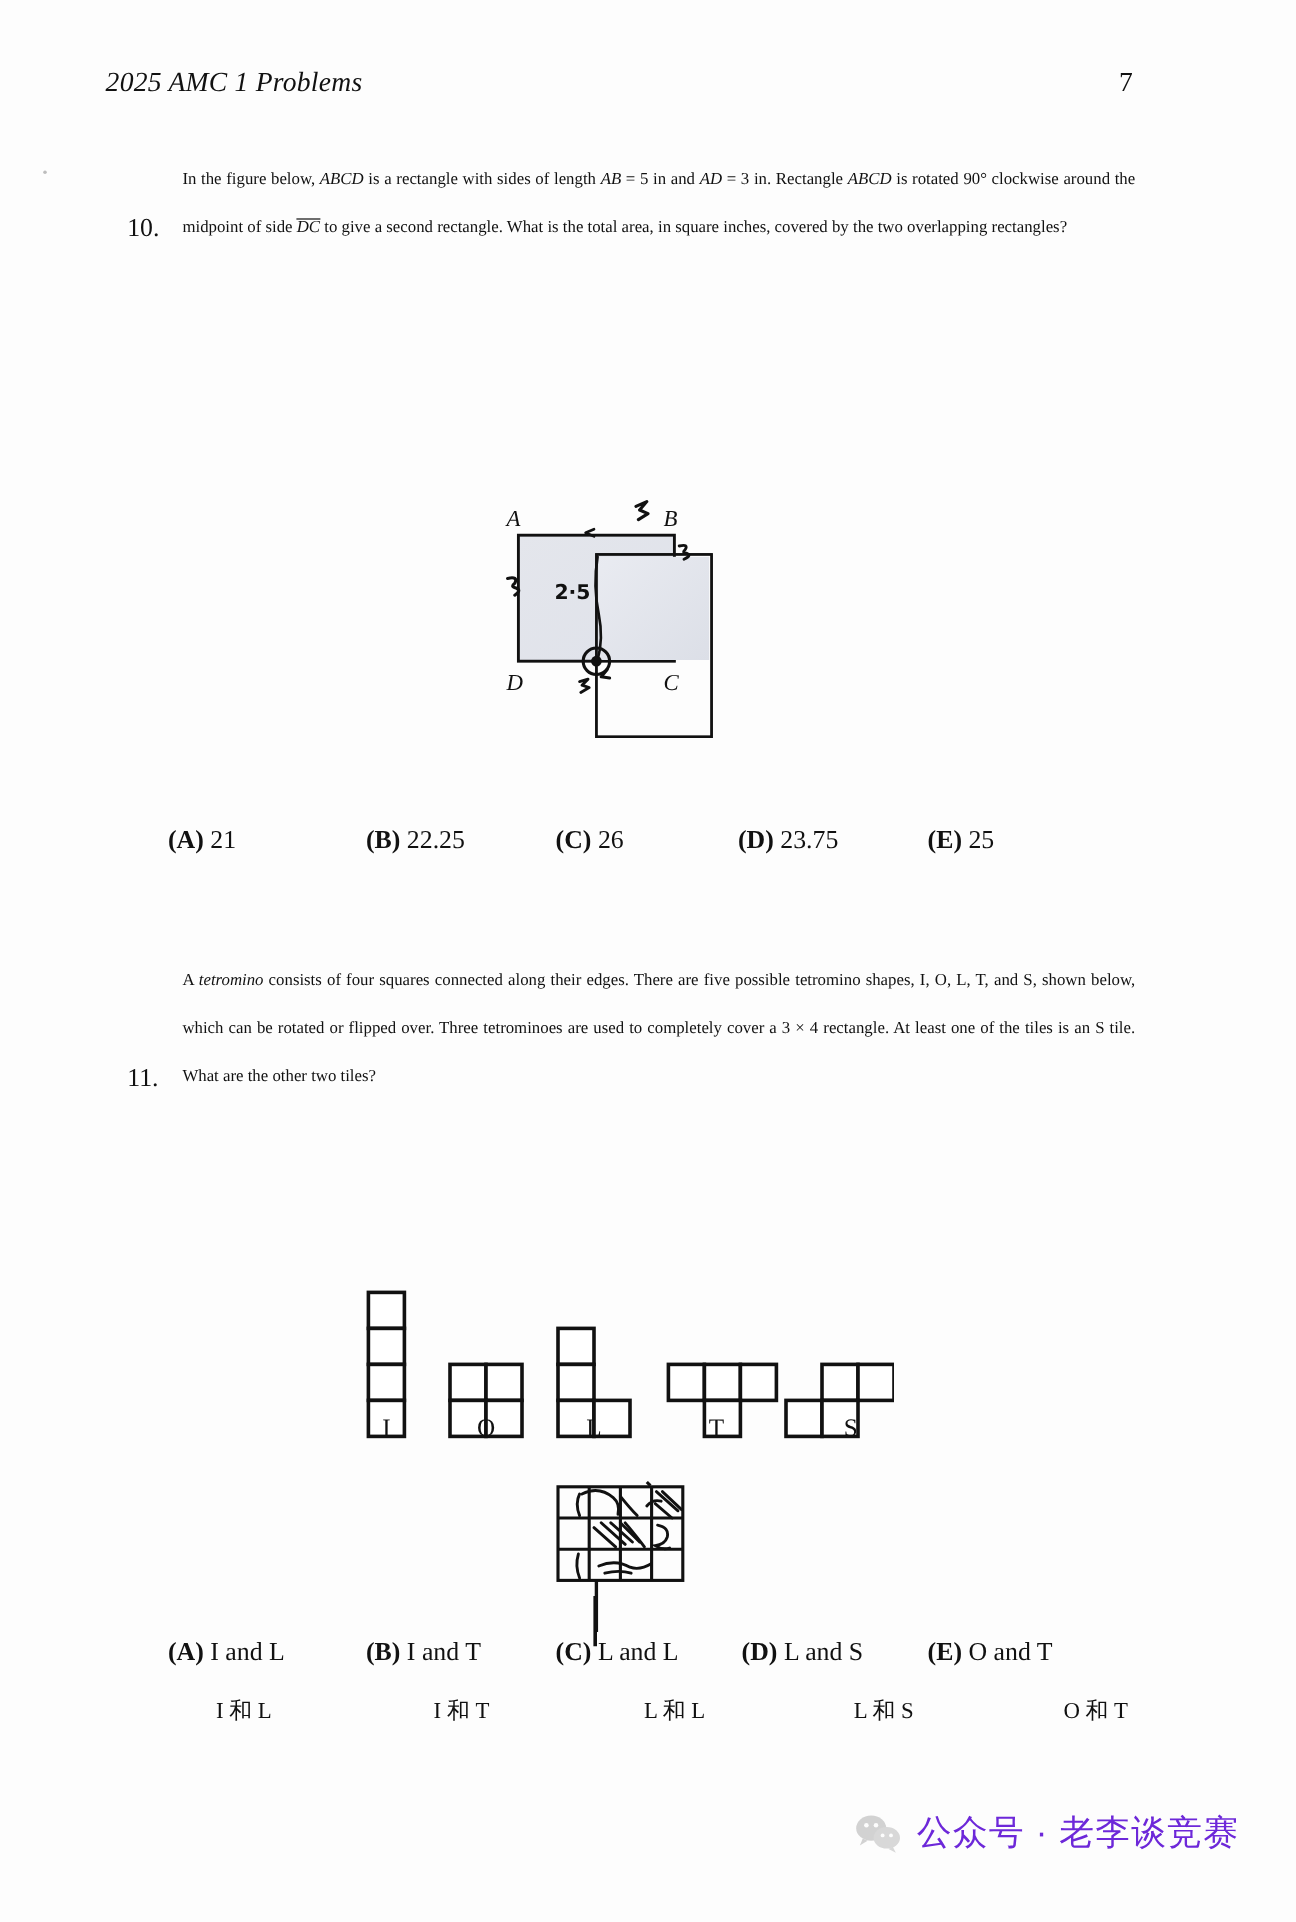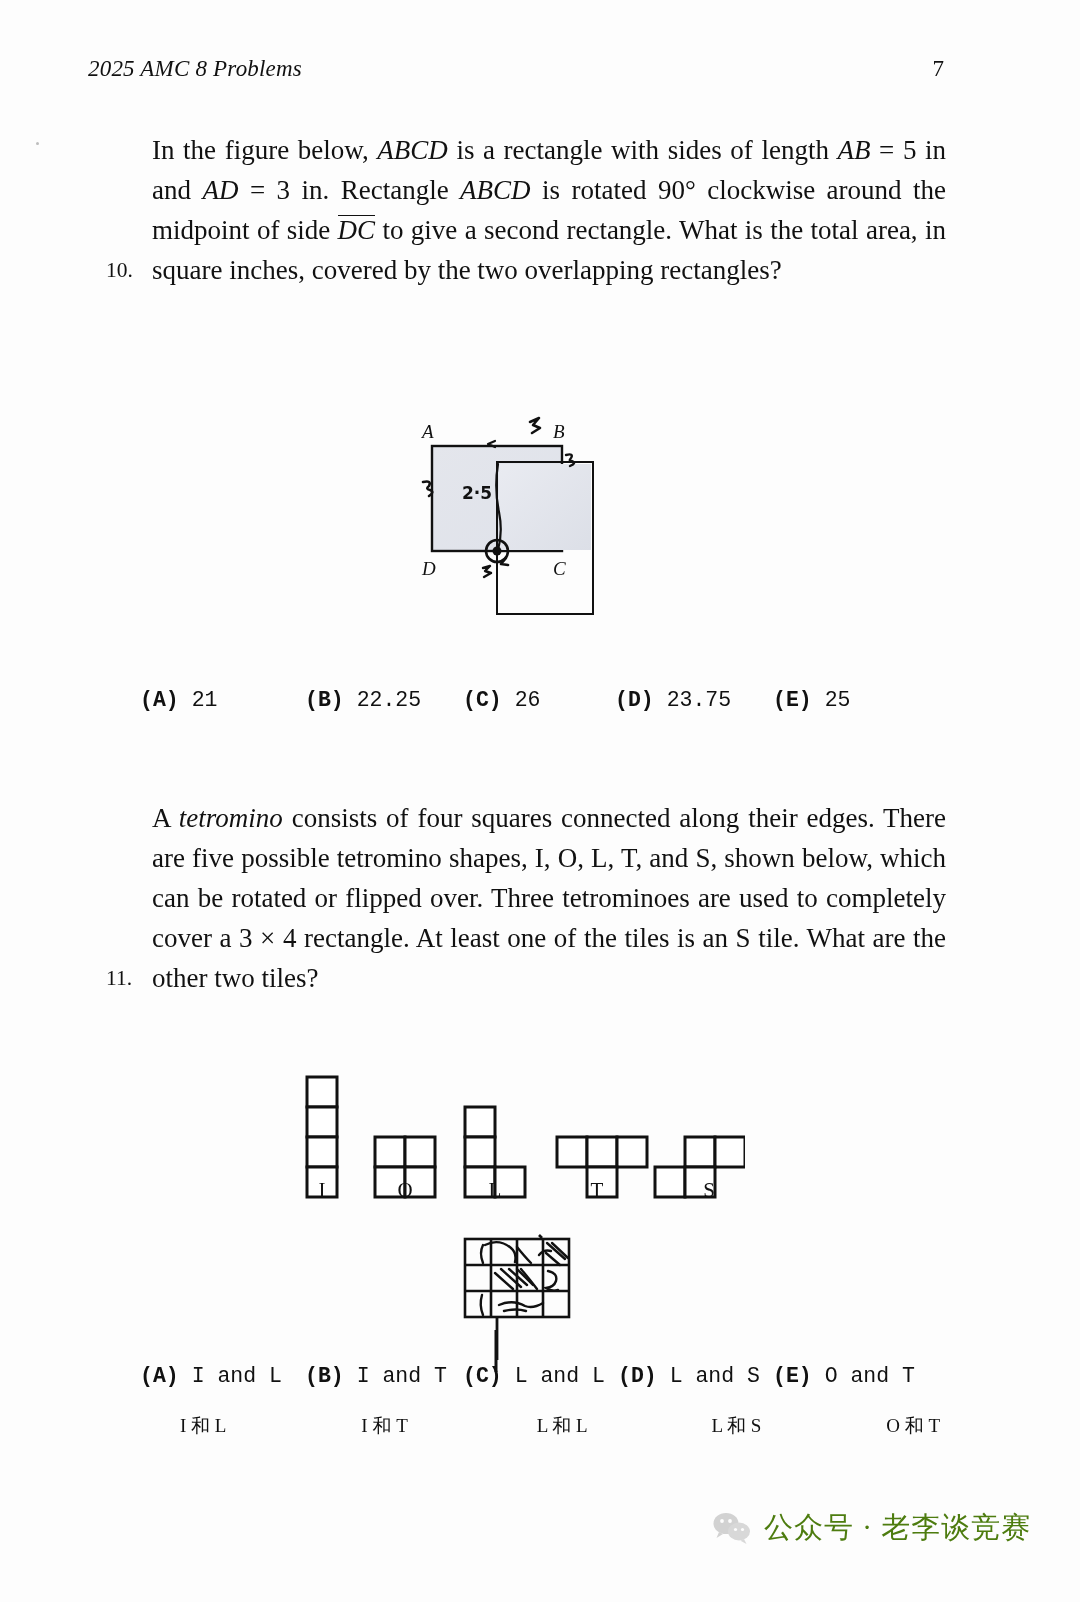--- a/index.html
+++ b/index.html
@@ -55,21 +55,21 @@
     flex: 0 0 46px;
     font-size: 21.5px;
     line-height: 40px;
     text-align: left;
     padding-left: 2px;
   }
   .prob-body {
     flex: 1 1 auto;
   }
   .en-text {
-    font-size: 27px;
+    font-size: 14px;
     line-height: 40px;
     text-align: justify;
     text-justify: inter-word;
     hyphens: none;
   }
   .en-text .mi { font-style: italic; }
   .ovl {
     border-top: 1.6px solid #111;
     padding-top: 0px;
     font-style: italic;
@@ -96,21 +96,20 @@
     font-family: "Liberation Serif", serif;
   }
 
   
   .choices {
     position: absolute;
     left: 140px;
     width: 800px;
     display: flex;
     align-items: baseline;
-    font-family: Liberation Mono, monospace;
   }
   .choice {
     font-size: 21.5px;
     white-space: nowrap;
   }
   .choice b { font-weight: bold; }
   .choices-zh {
     position: absolute;
     left: 140px;
     width: 800px;
@@ -163,44 +162,44 @@
   .watermark {
     position: absolute;
     left: 712px;
     top: 1508px;
     display: flex;
     align-items: center;
     gap: 12px;
     color: #d2d2d2;
   }
   .wm-text {
-    font-family: Liberation Serif, serif;
+    font-family: Liberation Sans, sans-serif;
     font-size: 29px;
     letter-spacing: 1px;
-    color: #4d7c0f;
+    color: #6d28d9;
   }
   .speck {
     position: absolute;
     left: 36px;
     top: 142px;
     width: 3px;
     height: 3px;
     border-radius: 50%;
     background: #bdbdbd;
   }
 </style>
 </head>
 <body>
 
 <div class="page">
 
   <div class="speck"></div>
 
   <div class="header">
-    <div class="header-title">2025 AMC 8 Problems</div>
+    <div class="header-title">2025 AMC 1 Problems</div>
     <div class="header-page">7</div>
   </div>
 
   <div class="problem" style="top:130px;">
     <div class="prob-row">
       <div class="prob-num">10.</div>
       <div class="prob-body">
         <div class="en-text"><span>In the figure below, </span><span class="mi">ABCD</span><span> is a rectangle with sides of length </span><span class="mi">AB</span><span> = 5 in and </span><span class="mi">AD</span><span> = 3 in. Rectangle </span><span class="mi">ABCD</span><span> is rotated 90° clockwise around the midpoint of side </span><span class="ovl">DC</span><span> to give a second rectangle. What is the total area, in square inches, covered by the two overlapping rectangles?</span></div>
 
       </div>

